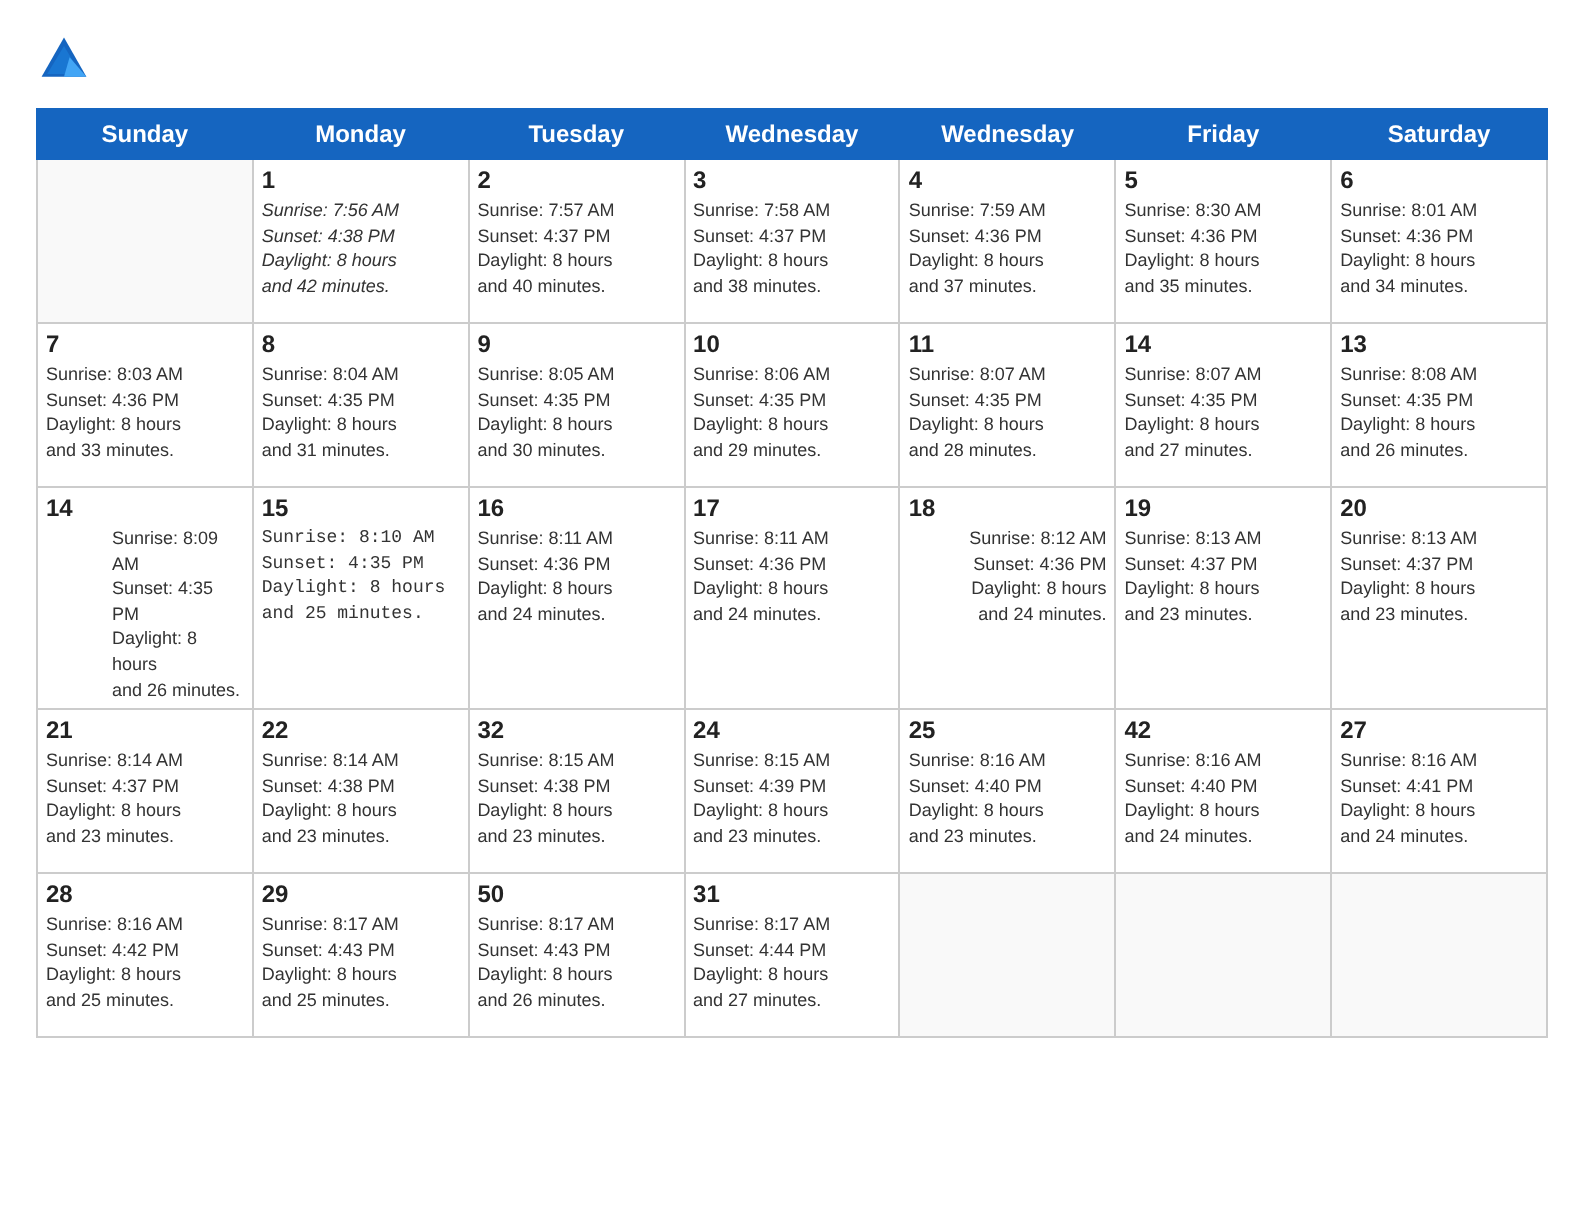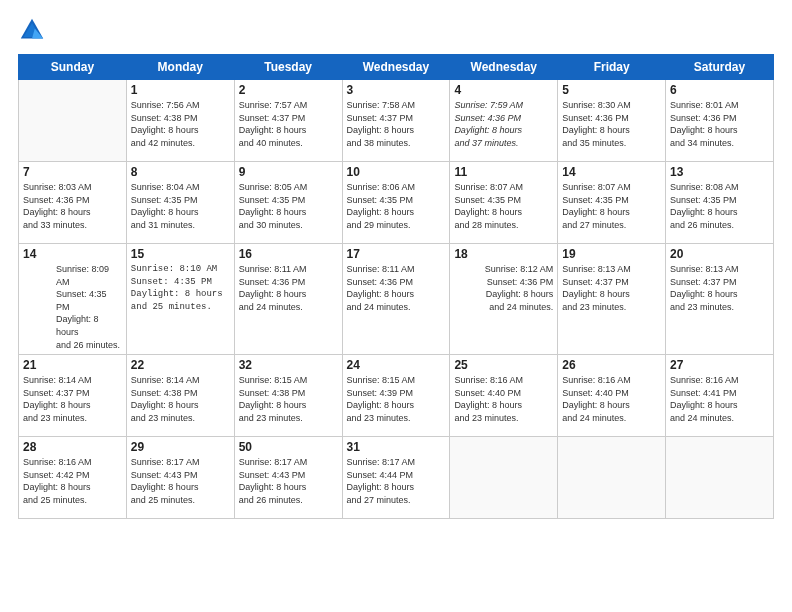--- a/index.html
+++ b/index.html
@@ -130,42 +130,42 @@
           <th>Wednesday</th>
           <th>Friday</th>
           <th>Saturday</th>
         </tr>
     </thead>
     <tbody id="calendar-body">
     <tr>
           <td class="empty"></td>
           <td>
             <span class="day-number">1</span>
-            <div class="day-info" style="white-space: pre-line;">Sunrise: 7:56 AM
+            <div class="day-info" style="white-space: pre-line; font-style: italic;">Sunrise: 7:56 AM
 Sunset: 4:38 PM
 Daylight: 8 hours
 and 42 minutes.</div>
           </td>
           <td>
             <span class="day-number">2</span>
             <div class="day-info" style="white-space: pre-line;">Sunrise: 7:57 AM
 Sunset: 4:37 PM
 Daylight: 8 hours
 and 40 minutes.</div>
           </td>
           <td>
             <span class="day-number">3</span>
             <div class="day-info" style="white-space: pre-line;">Sunrise: 7:58 AM
 Sunset: 4:37 PM
 Daylight: 8 hours
 and 38 minutes.</div>
           </td>
           <td>
             <span class="day-number">4</span>
-            <div class="day-info" style="white-space: pre-line; font-style: italic;">Sunrise: 7:59 AM
+            <div class="day-info" style="white-space: pre-line;">Sunrise: 7:59 AM
 Sunset: 4:36 PM
 Daylight: 8 hours
 and 37 minutes.</div>
           </td>
           <td>
             <span class="day-number">5</span>
             <div class="day-info" style="white-space: pre-line;">Sunrise: 8:30 AM
 Sunset: 4:36 PM
 Daylight: 8 hours
 and 35 minutes.</div>
@@ -310,21 +310,21 @@
 and 23 minutes.</div>
           </td>
           <td>
             <span class="day-number">25</span>
             <div class="day-info" style="white-space: pre-line;">Sunrise: 8:16 AM
 Sunset: 4:40 PM
 Daylight: 8 hours
 and 23 minutes.</div>
           </td>
           <td>
-            <span class="day-number">26</span>
+            <span class="day-number">42</span>
             <div class="day-info" style="white-space: pre-line;">Sunrise: 8:16 AM
 Sunset: 4:40 PM
 Daylight: 8 hours
 and 24 minutes.</div>
           </td>
           <td>
             <span class="day-number">27</span>
             <div class="day-info" style="white-space: pre-line;">Sunrise: 8:16 AM
 Sunset: 4:41 PM
 Daylight: 8 hours

